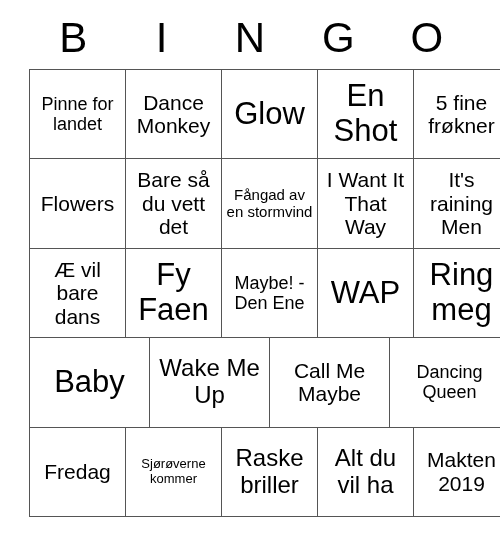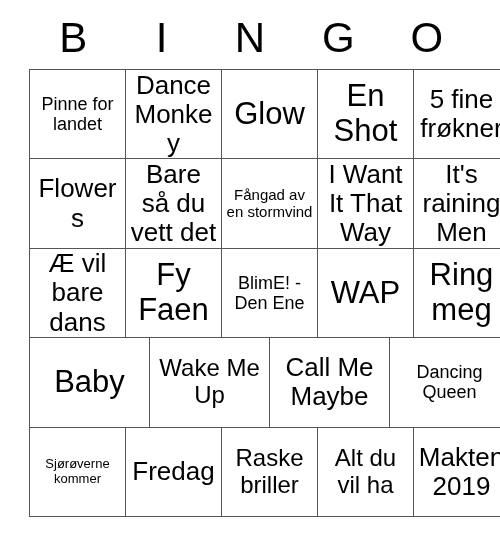--- a/index.html
+++ b/index.html
@@ -71,21 +71,21 @@
     display: block;
     width: 100%;
     line-height: 1.12;
     word-wrap: break-word;
     hyphens: none;
   }
 
   
   .fs-xl  { font-size: 31px; text-align: center; }
   .fs-lg  { font-size: 24px; }
-  .fs-md  { font-size: 26px; }
+  .fs-md  { font-size: 21px; }
   .fs-sm  { font-size: 18px; }
   .fs-xs  { font-size: 15px; }
   .fs-xxs { font-size: 13px; }
 </style>
 </head>
 <body style="background: rgb(255, 255, 255); color: rgb(0, 0, 0);">
 
 <div id="bingo-card">
 
   <div id="bingo-header">
@@ -135,21 +135,21 @@
     </div>
 
     <div class="bingo-row">
       <div class="bingo-cell" style="border-color: rgb(85, 85, 85);">
           <span class="cell-text fs-md">Æ vil bare dans</span>
         </div>
       <div class="bingo-cell" style="border-color: rgb(85, 85, 85);">
           <span class="cell-text fs-xl">Fy Faen</span>
         </div>
       <div class="bingo-cell" style="border-color: rgb(85, 85, 85);">
-          <span class="cell-text fs-sm">BlimE! - Den Ene</span>
+          <span class="cell-text fs-sm">Maybe! - Den Ene</span>
         </div>
       <div class="bingo-cell" style="border-color: rgb(85, 85, 85);">
           <span class="cell-text fs-xl">WAP</span>
         </div>
       <div class="bingo-cell" style="border-color: rgb(85, 85, 85);">
           <span class="cell-text fs-xl">Ring meg</span>
         </div>
     </div>
 
     <div class="bingo-row">
@@ -162,24 +162,24 @@
       <div class="bingo-cell" style="border-color: rgb(85, 85, 85);">
           <span class="cell-text fs-md">Call Me Maybe</span>
         </div>
       <div class="bingo-cell" style="border-color: rgb(85, 85, 85);">
           <span class="cell-text fs-sm">Dancing Queen</span>
         </div>
     </div>
 
     <div class="bingo-row">
       <div class="bingo-cell" style="border-color: rgb(85, 85, 85);">
-          <span class="cell-text fs-xxs">Sjørøverne kommer</span>
+          <span class="cell-text fs-md">Fredag</span>
         </div>
       <div class="bingo-cell" style="border-color: rgb(85, 85, 85);">
-          <span class="cell-text fs-md">Fredag</span>
+          <span class="cell-text fs-xxs">Sjørøverne kommer</span>
         </div>
       <div class="bingo-cell" style="border-color: rgb(85, 85, 85);">
           <span class="cell-text fs-lg">Raske briller</span>
         </div>
       <div class="bingo-cell" style="border-color: rgb(85, 85, 85);">
           <span class="cell-text fs-lg">Alt du vil ha</span>
         </div>
       <div class="bingo-cell" style="border-color: rgb(85, 85, 85);">
           <span class="cell-text fs-md">Makten 2019</span>
         </div>

